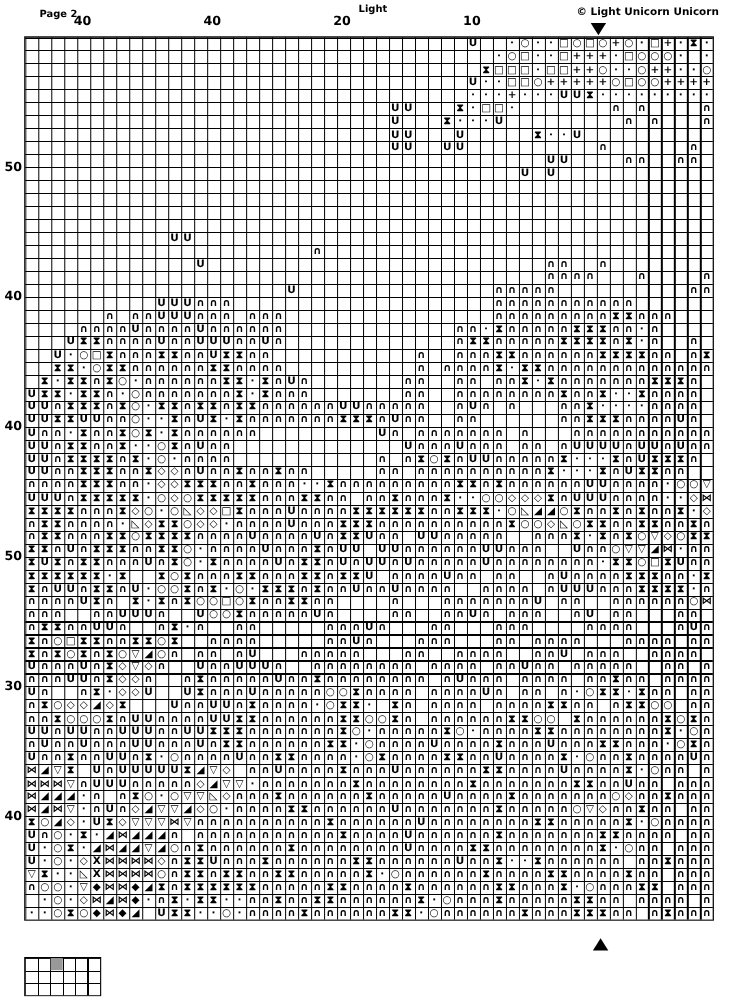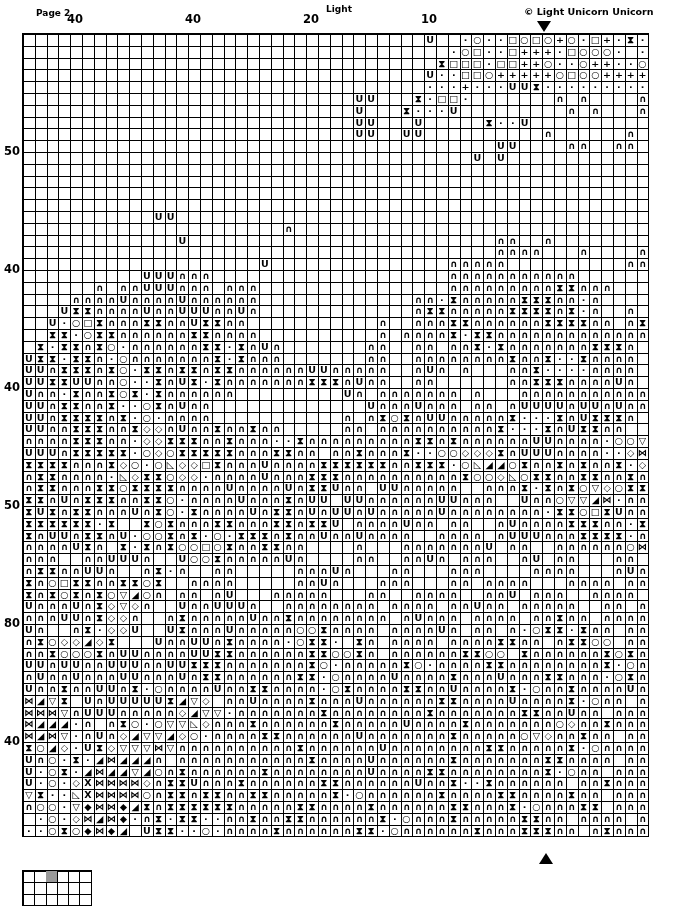--- a/index.html
+++ b/index.html
@@ -45,21 +45,21 @@
       <span class="col-label" style="left: 75px;">40</span>
       <span class="col-label" style="left: 193px;">40</span>
       <span class="col-label" style="left: 311px;">20</span>
       <span class="col-label" style="left: 429px;">10</span>
     </div>
   <div id="row-labels">
       <span class="row-label" style="top: 151px;">50</span>
       <span class="row-label" style="top: 269px;">40</span>
       <span class="row-label" style="top: 387px;">40</span>
       <span class="row-label" style="top: 505px;">50</span>
-      <span class="row-label" style="top: 623px;">80</span>
+      <span class="row-label" style="top: 623px;">30</span>
       <span class="row-label" style="top: 741px;">40</span>
     </div>
 
   <div class="marker marker-top"></div>
   <div class="marker marker-bottom"></div>
 
   <div id="grid">
       <span class="cell" style="left: 401.2px; top: 0px;">U</span>
       <span class="cell" style="left: 436.6px; top: 0px;">·</span>
       <span class="cell" style="left: 448.4px; top: 0px;">○</span>

